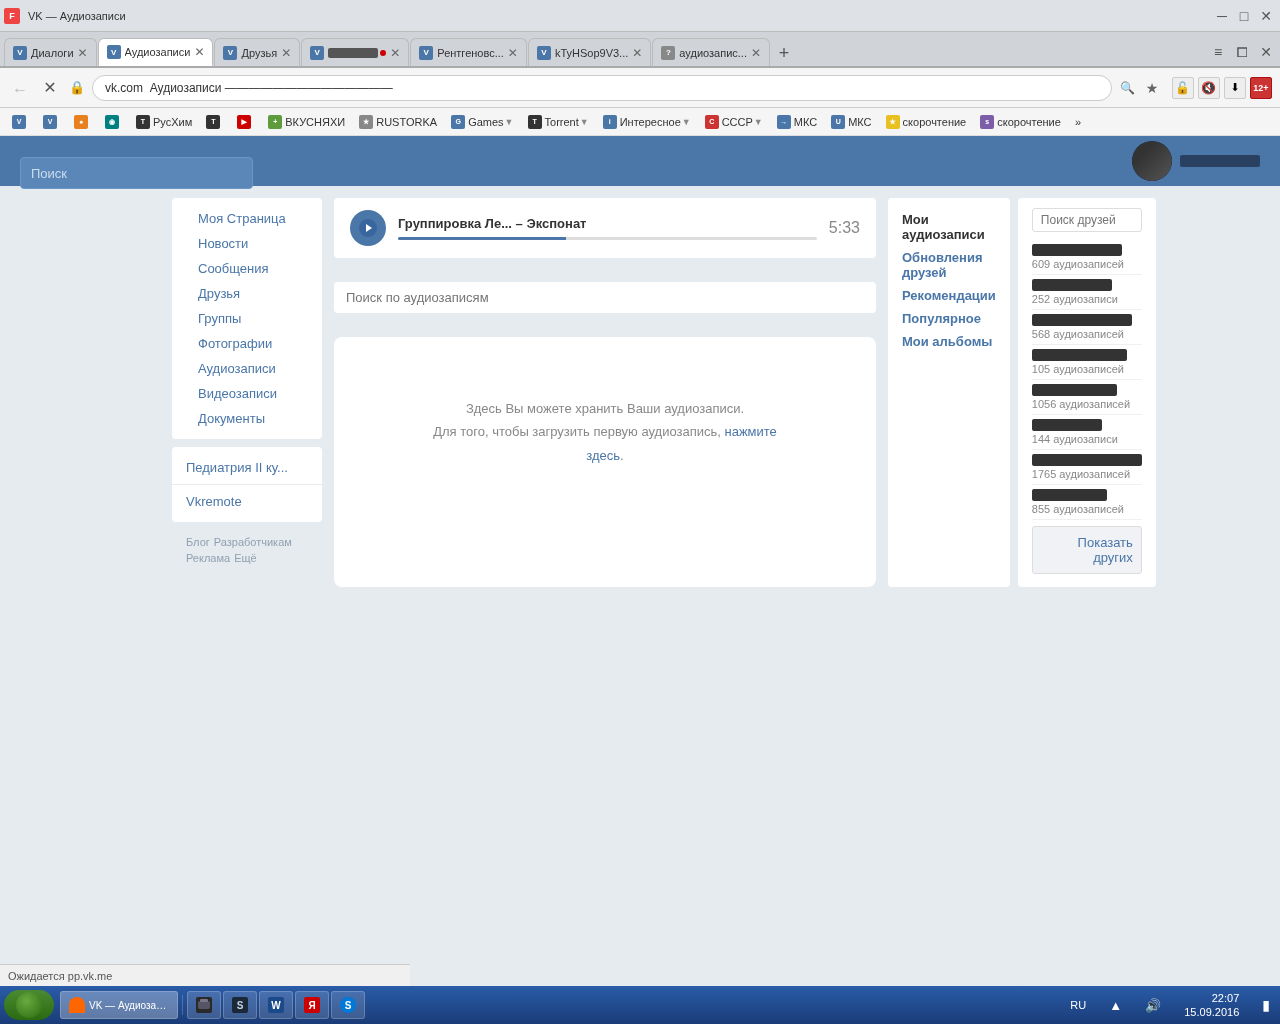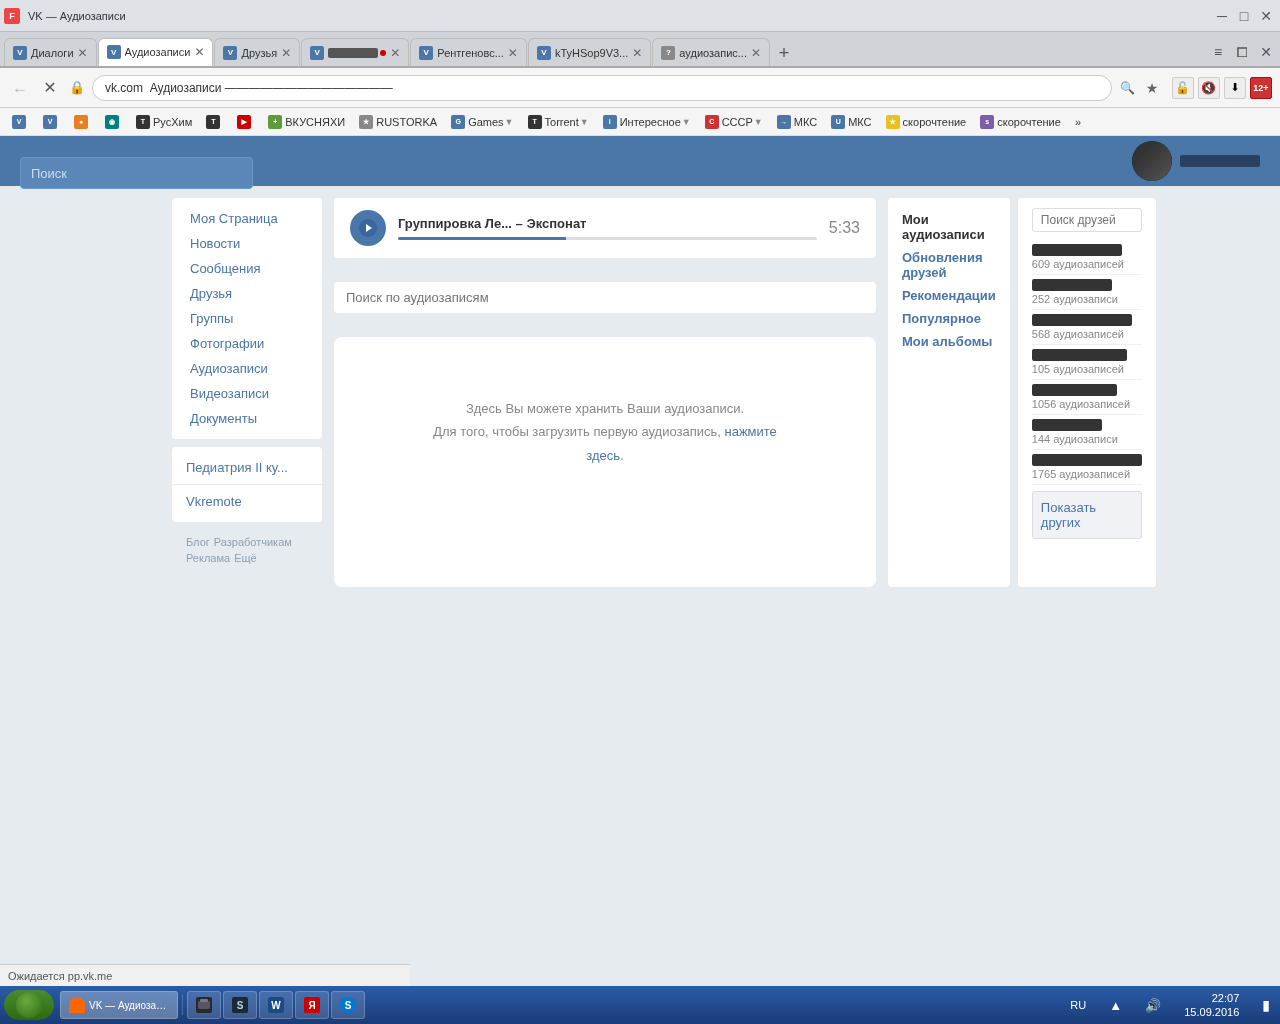--- a/index.html
+++ b/index.html
@@ -223,21 +223,21 @@
     }
 
     
     .vk-sidebar {
       width: 150px;
       flex-shrink: 0;
     }
     .vk-sidebar-menu {
       background: #fff;
       border-radius: 4px;
-      padding: 8px 4px;
+      padding: 8px 12px;
       margin-bottom: 8px;
     }
     .vk-menu-item {
       padding: 5px 14px;
       color: #4a76a8;
       font-size: 13px;
       cursor: pointer;
       display: block;
     }
     .vk-sidebar-extra {
@@ -398,21 +398,21 @@
     .show-others-btn {
       display: block;
       width: 100%;
       padding: 8px;
       background: #f0f2f5;
       border: 1px solid #ddd;
       border-radius: 3px;
       font-size: 13px;
       color: #4a76a8;
       cursor: pointer;
-      text-align: left;
+      text-align: right;
       margin-top: 6px;
     }
 
     
     .status-bar {
       position: fixed;
       bottom: 38px;
       left: 0;
       width: 410px;
       height: 22px;
@@ -745,20 +745,24 @@
           <div class="friend-count">1056 аудиозаписей</div>
         </div>
         <div class="friend-item">
           <div class="friend-name" style="width:70px;"></div>
           <div class="friend-count">144 аудиозаписи</div>
         </div>
         <div class="friend-item">
           <div class="friend-name" style="width:110px;"></div>
           <div class="friend-count">1765 аудиозаписей</div>
         </div>
+        <div class="friend-item">
+          <div class="friend-name" style="width:75px;"></div>
+          <div class="friend-count">855 аудиозаписей</div>
+        </div>
 
         <button class="show-others-btn">Показать других</button>
       </div>
 
     </div>
   </div>
 </div>
 
 <div class="status-bar">
   <span>Ожидается pp.vk.me</span>

